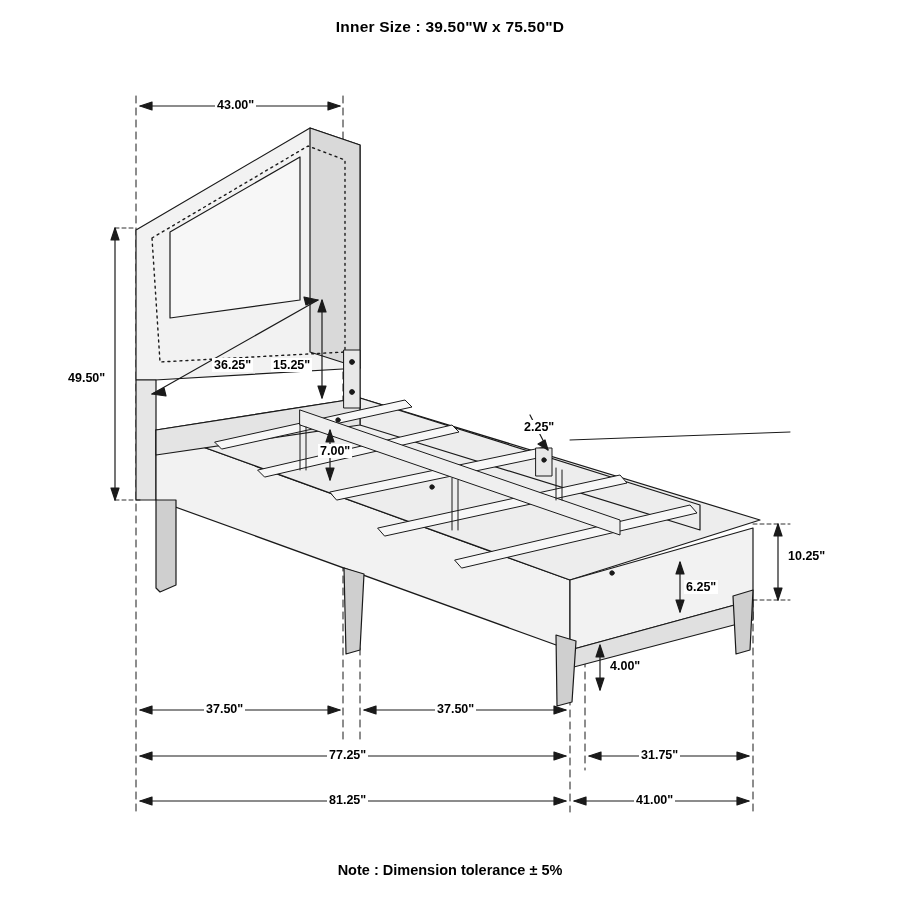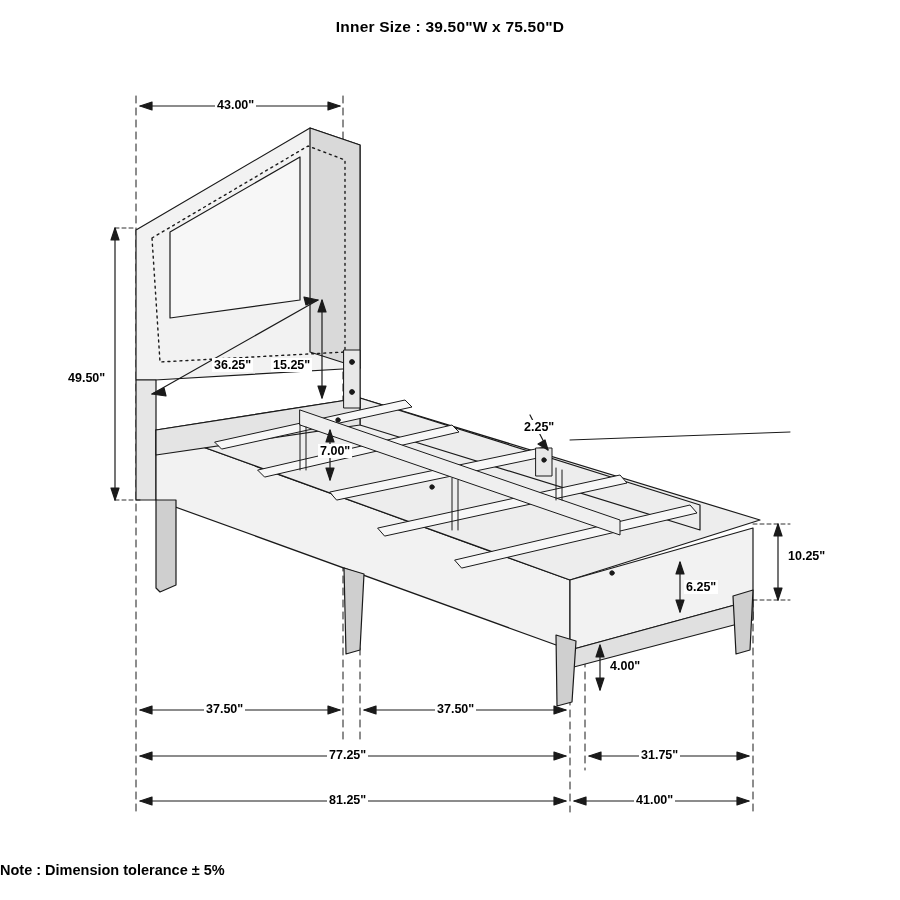--- a/index.html
+++ b/index.html
@@ -26,20 +26,21 @@
     text-align: center;
     font-size: 15.5px;
     font-weight: bold;
     letter-spacing: 0.2px;
   }
   .note {
     position: absolute;
     top: 862px;
     left: 0;
     width: 900px;
+    text-align: center;
     font-size: 14.5px;
     font-weight: bold;
   }
   #canvas {
     position: absolute;
     top: 0;
     left: 0;
     width: 900px;
     height: 900px;
   }

